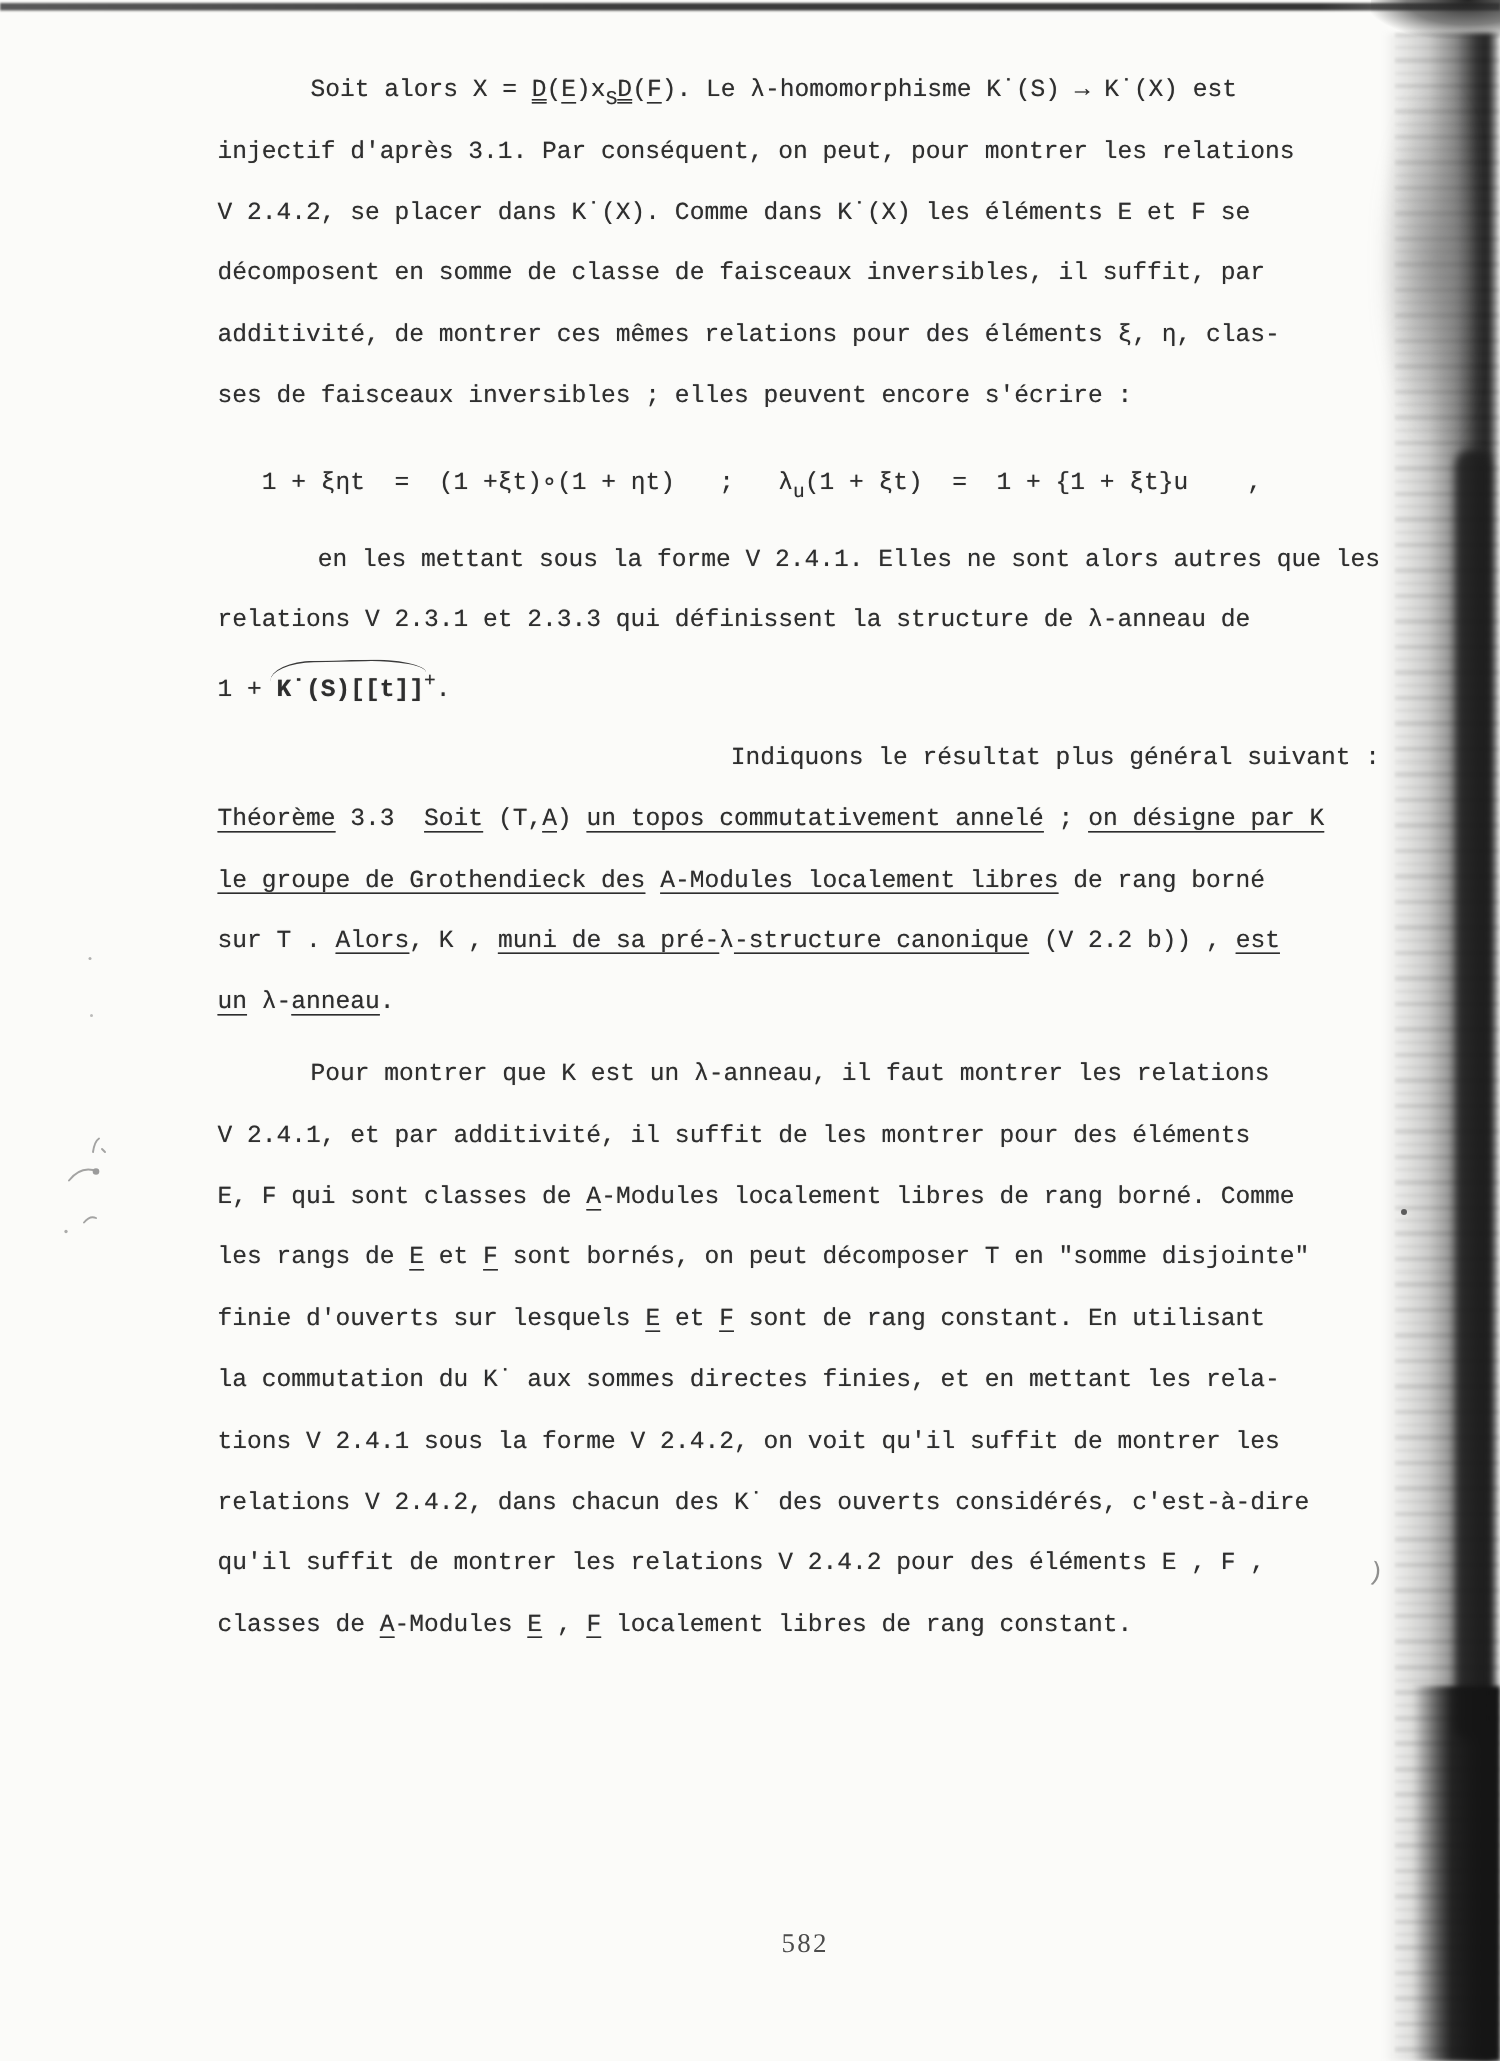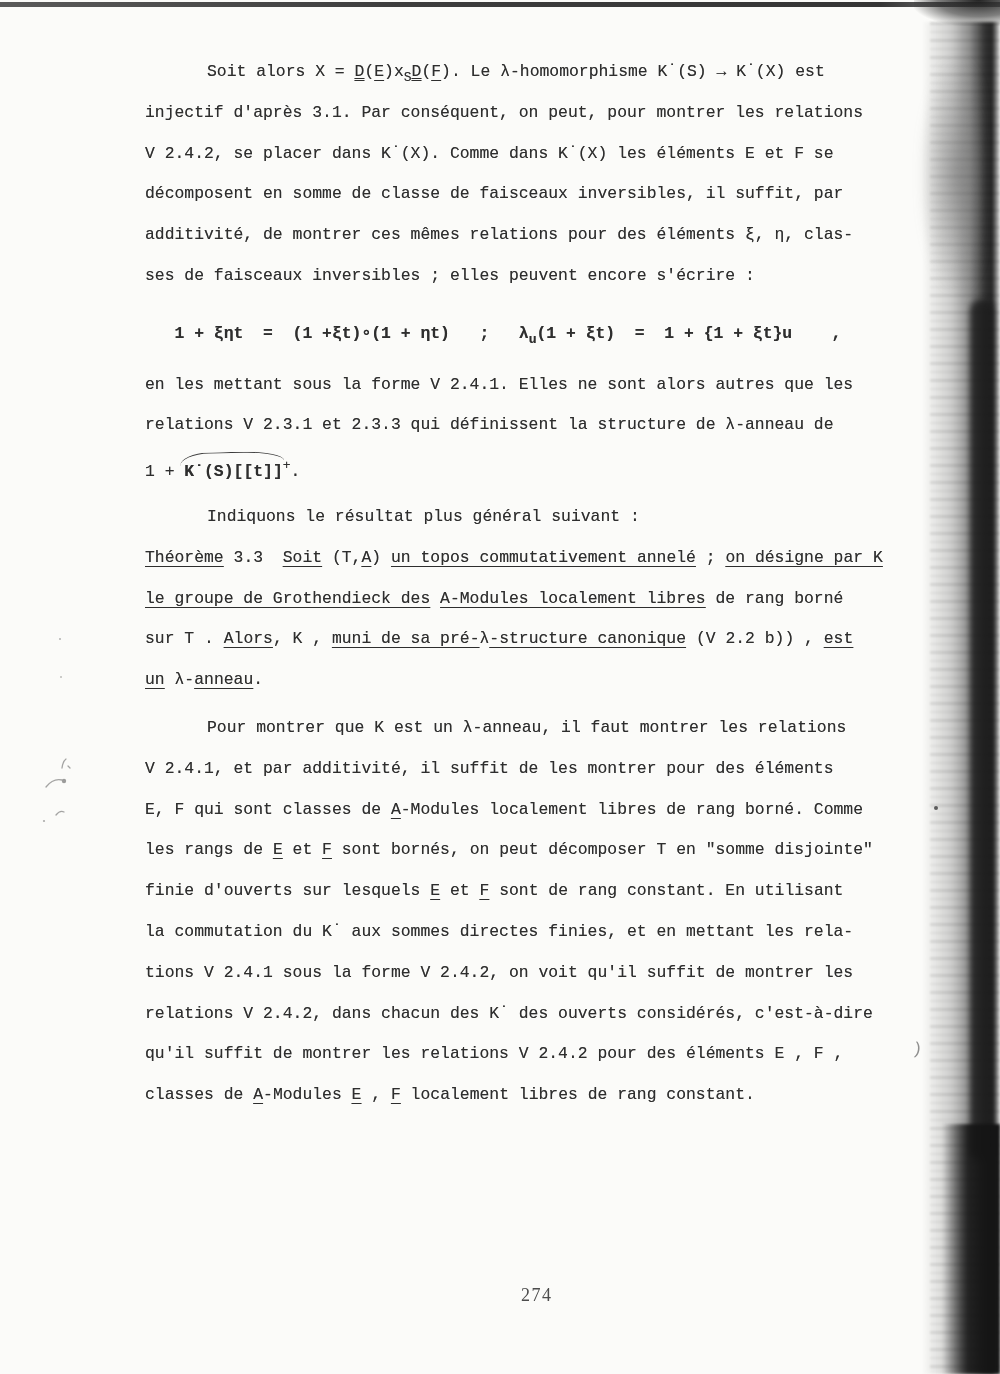--- a/index.html
+++ b/index.html
@@ -54,29 +54,29 @@
   }
   .speck{position:absolute;border-radius:50%;background:#444;}
   .paren-mark{
     position:absolute;left:912px;top:1040px;color:#6b6b6b;opacity:.75;
     font-size:17px;transform:rotate(8deg);
   }
   .pencil{position:absolute;left:40px;top:753px;opacity:.6;}
 
   
   .text-block{
-    position:absolute;left:145px;top:52px;width:775px;
+    position:absolute;left:145px;top:40px;width:775px;
     font-size:16.4px;line-height:40.8px;color:#2e2e2e;
     white-space:pre;letter-spacing:0;
     text-shadow:0 0 .5px rgba(46,46,46,.55);
   }
   .line{height:40.8px;}
   .indent{padding-left:62px;}
-  .ga{margin-top:17px;font-weight:bold;}
-  .gb{margin-top:10px;}
+  .ga{margin-top:17px;}
+  .gb{margin-top:10px;text-align:right;}
   .gc{margin-top:7px;}
   .u{text-decoration:underline;text-underline-offset:4px;text-decoration-thickness:1.2px;}
   .uu{text-decoration:underline double;text-underline-offset:2px;text-decoration-thickness:.9px;}
   .sub{vertical-align:-5px;font-size:13px;}
   .sup{vertical-align:7px;font-size:13px;}
   .hat{position:relative;font-weight:bold;}
   .hat::before{
     content:"";position:absolute;left:-4px;right:-2px;top:-10px;height:12px;
     border-top:1.7px solid #3a3a3a;
     border-radius:42% 58% 0 0 / 150% 110% 0 0;
@@ -111,15 +111,15 @@
     <circle cx="24" cy="28" r="2.2" fill="#5d5d5d"></circle>
     <circle cx="4" cy="68" r="1.1" fill="#777"></circle>
   </svg>
   <div class="speck" style="left:59px;top:638px;width:2px;height:2px;opacity:.4"></div>
   <div class="speck" style="left:60px;top:676px;width:2px;height:2px;opacity:.35"></div>
   <div class="speck" style="left:934px;top:806px;width:4px;height:4px;opacity:.85"></div>
   <div class="paren-mark">)</div>
 
   <div class="text-block"><div class="line indent"><span>Soit alors X = </span><span class="uu">D</span><span>(</span><span class="u">E</span><span>)x</span><span class="sub">S</span><span class="uu">D</span><span>(</span><span class="u">F</span><span>). Le λ-homomorphisme K˙(S) → K˙(X) est</span></div><div class="line"><span>injectif d'après 3.1. Par conséquent, on peut, pour montrer les relations</span></div><div class="line"><span>V 2.4.2, se placer dans K˙(X). Comme dans K˙(X) les éléments E et F se</span></div><div class="line"><span>décomposent en somme de classe de faisceaux inversibles, il suffit, par</span></div><div class="line"><span>additivité, de montrer ces mêmes relations pour des éléments ξ, η, clas-</span></div><div class="line"><span>ses de faisceaux inversibles ; elles peuvent encore s'écrire :</span></div><div class="line ga"><span>   1 + ξηt  =  (1 +ξt)∘(1 + ηt)   ;   λ</span><span class="sub">u</span><span>(1 + ξt)  =  1 + {1 + ξt}u    ,</span></div><div class="line gb"><span>en les mettant sous la forme V 2.4.1. Elles ne sont alors autres que les</span></div><div class="line"><span>relations V 2.3.1 et 2.3.3 qui définissent la structure de λ-anneau de</span></div><div class="line"><span>1 + </span><span class="hat">K˙(S)[[t]]</span><span class="sup">+</span><span>.</span></div><div class="line indent gb"><span>Indiquons le résultat plus général suivant :</span></div><div class="line"><span class="u">Théorème</span><span> 3.3  </span><span class="u">Soit</span><span> (T,</span><span class="u">A</span><span>) </span><span class="u">un topos commutativement annelé</span><span> ; </span><span class="u">on désigne par K</span></div><div class="line"><span class="u">le groupe de Grothendieck des</span><span> </span><span class="u">A-Modules localement libres</span><span> de rang borné</span></div><div class="line"><span>sur T . </span><span class="u">Alors</span><span>, K , </span><span class="u">muni de sa pré-</span><span>λ</span><span class="u">-structure canonique</span><span> (V 2.2 b)) , </span><span class="u">est</span></div><div class="line"><span class="u">un</span><span> λ-</span><span class="u">anneau</span><span>.</span></div><div class="line indent gc"><span>Pour montrer que K est un λ-anneau, il faut montrer les relations</span></div><div class="line"><span>V 2.4.1, et par additivité, il suffit de les montrer pour des éléments</span></div><div class="line"><span>E, F qui sont classes de </span><span class="u">A</span><span>-Modules localement libres de rang borné. Comme</span></div><div class="line"><span>les rangs de </span><span class="u">E</span><span> et </span><span class="u">F</span><span> sont bornés, on peut décomposer T en "somme disjointe"</span></div><div class="line"><span>finie d'ouverts sur lesquels </span><span class="u">E</span><span> et </span><span class="u">F</span><span> sont de rang constant. En utilisant</span></div><div class="line"><span>la commutation du K˙ aux sommes directes finies, et en mettant les rela-</span></div><div class="line"><span>tions V 2.4.1 sous la forme V 2.4.2, on voit qu'il suffit de montrer les</span></div><div class="line"><span>relations V 2.4.2, dans chacun des K˙ des ouverts considérés, c'est-à-dire</span></div><div class="line"><span>qu'il suffit de montrer les relations V 2.4.2 pour des éléments E , F ,</span></div><div class="line"><span>classes de </span><span class="u">A</span><span>-Modules </span><span class="u">E</span><span> , </span><span class="u">F</span><span> localement libres de rang constant.</span></div></div>
 
-  <div class="page-number">274</div>
+  <div class="page-number">582</div>
 
 </div>
 
 </body></html>

